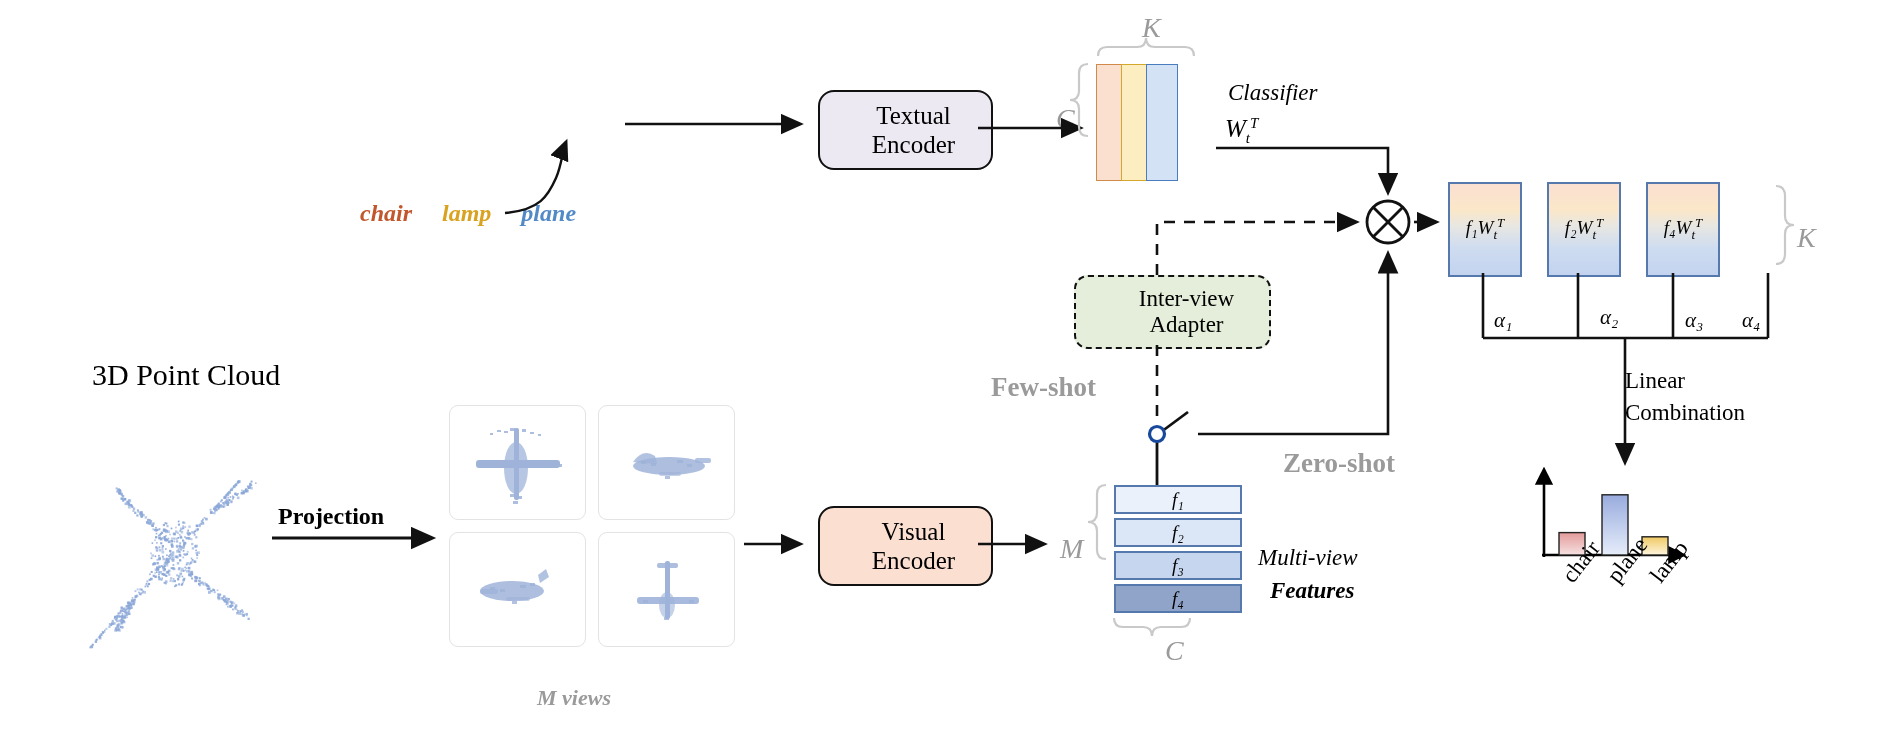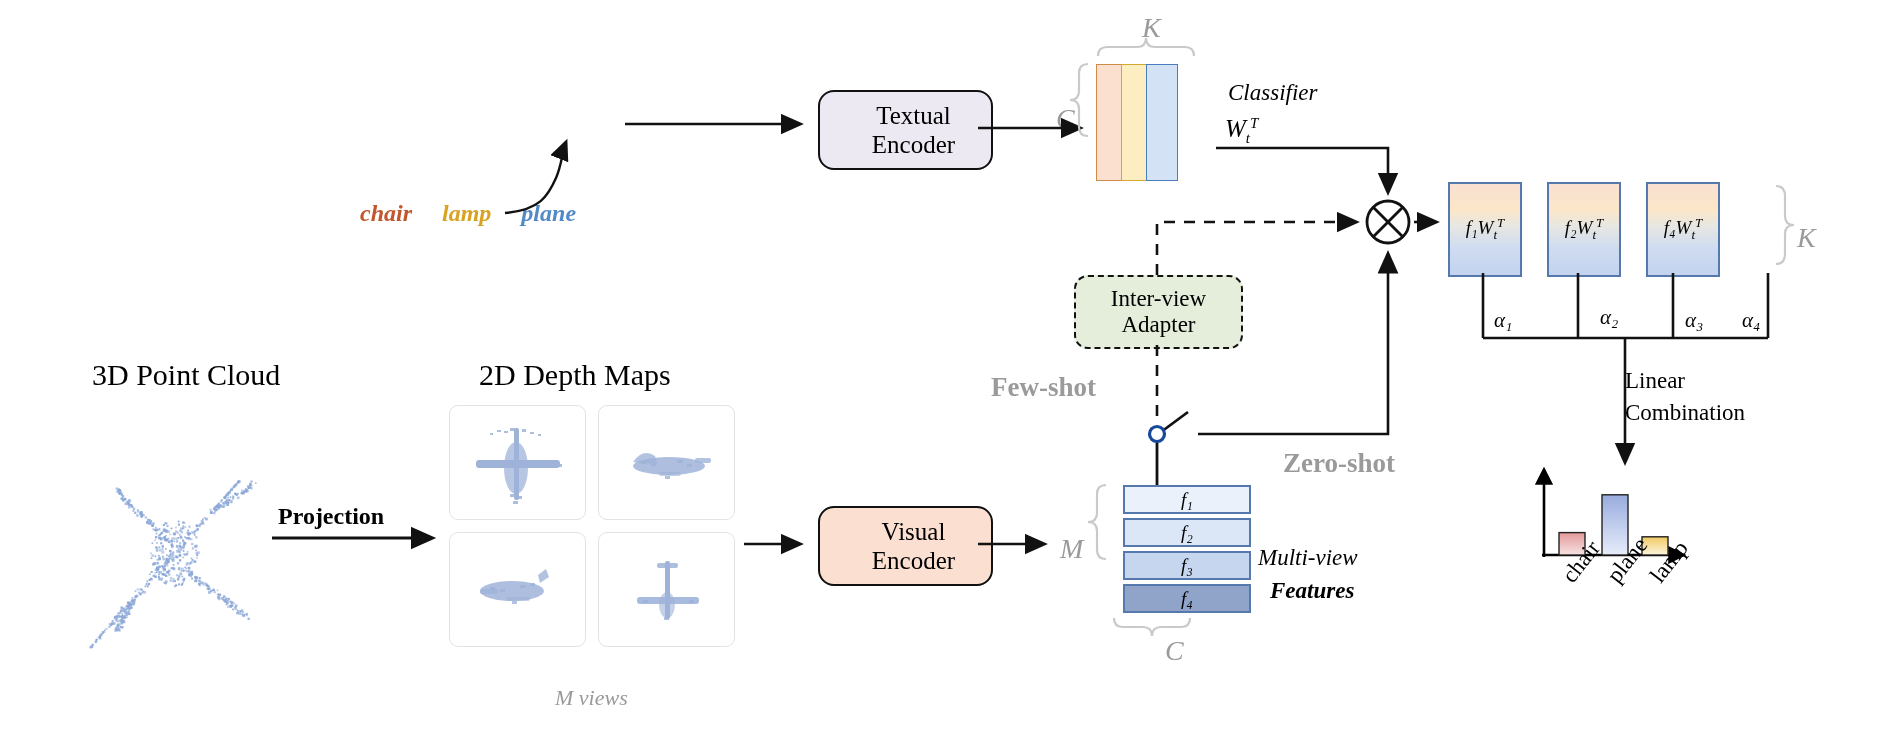--- a/index.html
+++ b/index.html
@@ -25,32 +25,32 @@
   .encoder{position:absolute;border:2.5px solid #111;border-radius:16px;
      display:flex;flex-direction:column;align-items:center;justify-content:center;
      font-size:25px;line-height:1.16;text-align:center;padding-left:16px;}
   #textual-encoder{left:818px;top:90px;width:155px;height:76px;background:#ece9f3;}
   #visual-encoder{left:818px;top:506px;width:155px;height:76px;background:#fbdfd0;}
 
   
   #adapter{position:absolute;left:1074px;top:275px;width:165px;height:70px;
      background:#e4eeda;border:2.2px dashed #111;border-radius:14px;
      display:flex;flex-direction:column;align-items:center;justify-content:center;
-     font-size:23px;line-height:1.15;text-align:center;}
+     font-size:23px;line-height:1.15;text-align:center;padding-left:28px;}
 
   
   #classifier-matrix{position:absolute;left:1096px;top:64px;display:flex;height:115px;}
   .cls-col{width:24px;height:115px;}
 
   
   #feature-stack{position:absolute;left:1114px;top:485px;
      display:flex;flex-direction:column;gap:4px;}
   .feat-row{width:124px;height:25px;border:2px solid #5578ad;
      display:flex;align-items:center;justify-content:center;
-     font-size:19px;font-style:italic;margin-left:9px;}
+     font-size:19px;font-style:italic;}
 
   
   #pred-row{position:absolute;left:1448px;top:182px;display:flex;gap:25px;}
   .pred-box{width:70px;height:91px;border:2px solid #5578ad;
      background:linear-gradient(180deg,#fae0d2 0%,#fbe7c8 28%,#e8e7e2 46%,#cfdcf0 70%,#c3d3ef 100%);
      display:flex;align-items:center;justify-content:center;
      font-size:19px;font-style:italic;}
 
   
   .lbl{position:absolute;white-space:nowrap;}
@@ -137,23 +137,22 @@
 
   <div class="lbl italic sml" style="left:1494px;top:308px;">α₁</div>
   <div class="lbl italic sml" style="left:1590px;top:305px;margin-left:10px;">α₂</div>
   <div class="lbl italic sml" style="left:1685px;top:308px;">α₃</div>
   <div class="lbl italic sml" style="left:1742px;top:308px;">α₄</div>
 
   <div class="lbl mid" style="left:1625px;top:368px;">Linear</div>
   <div class="lbl mid" style="left:1625px;top:400px;">Combination</div>
 
   <div class="lbl" style="left:92px;top:358px;font-size:30px;">3D Point Cloud</div>
-  <div class="lbl" style="left:479px;top:358px;font-size:30px;">2D Depth Maps</div>
   <div class="lbl" style="left:278px;top:503px;font-size:24px;font-weight:bold;">Projection</div>
-  <div class="lbl gray italic" style="left:555px;top:685px;font-size:22px;">M views</div>
+  <div class="lbl gray italic" style="left:537px;top:685px;font-size:22px;font-weight:bold;">M views</div>
 
   <div id="depth-grid">
     <div class="depth-card">
       <svg viewBox="0 0 137 115" width="137" height="115">
         <g fill="#9fb3d9">
           <rect x="64" y="22" width="5" height="72" rx="2"></rect>
           <rect x="26" y="54" width="84" height="8" rx="3"></rect>
           <ellipse cx="66" cy="62" rx="12" ry="26" opacity="0.75"></ellipse>
           <g opacity="0.85">
             <rect x="40" y="27" width="3" height="2"></rect>

